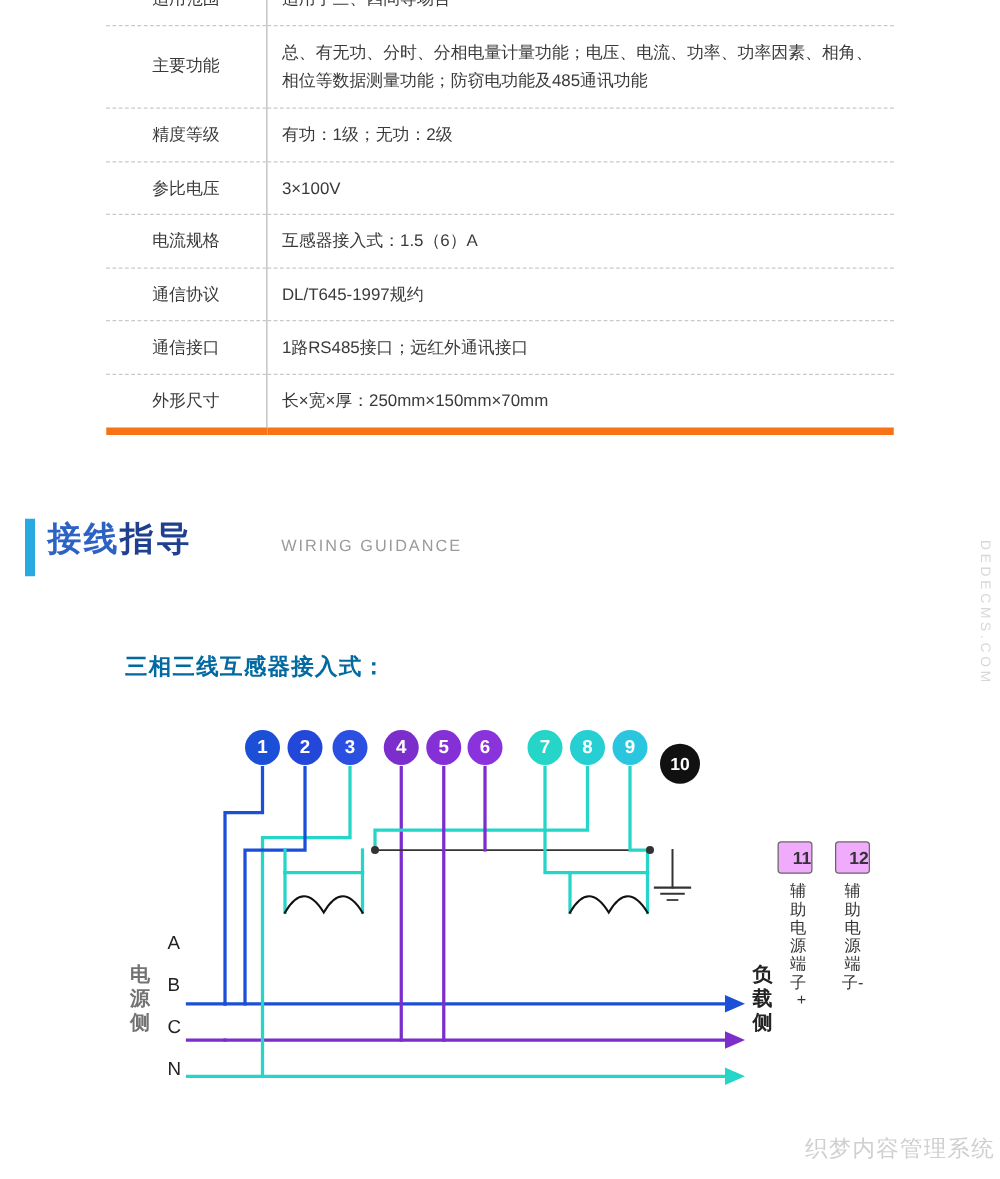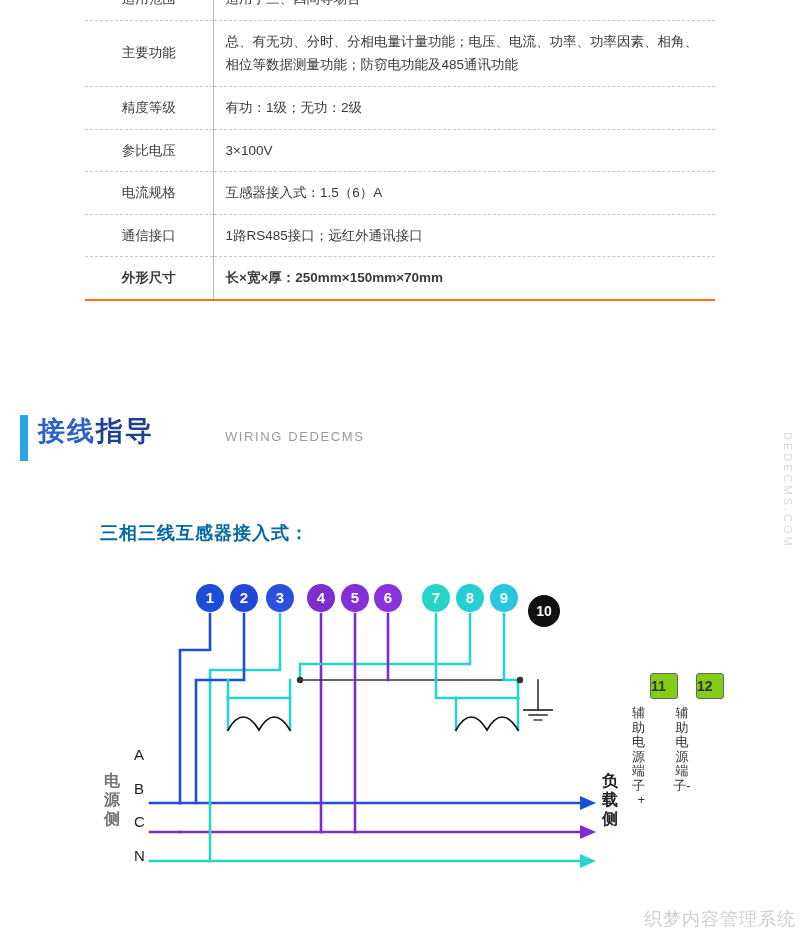--- a/index.html
+++ b/index.html
@@ -25,21 +25,21 @@
     border-collapse: collapse;
     font-size: 13.5px;
     color: #3a3a3a;
   }
   .spec-table td {
     padding: 9px 12px;
     vertical-align: middle;
     line-height: 1.75;
     border-bottom: 1px dashed #c9c9c9;
   }
-  .spec-table tr:last-child td { border-bottom: 2px solid #f97316; font-weight: bold; }
+  .spec-table tr:last-child td { border-bottom: 6px solid #f97316; }
   .spec-table td.label {
     width: 128px;
     text-align: center;
     border-right: 1px solid #b9b9b9;
     white-space: nowrap;
   }
   .spec-table td.value { }
 
   
   .section-head {
@@ -87,27 +87,26 @@
     text-align: center;
     line-height: 28px;
   }
   .term.big { width: 32px; height: 32px; line-height: 32px; font-size: 14px; }
 
   .aux-box {
     position: absolute;
     width: 28px; height: 26px;
     border: 1px solid #666;
     border-radius: 3px;
-    text-align: left;
+    text-align: right;
     line-height: 24px;
     font-size: 14px;
     font-weight: bold;
     color: #333;
-    background: #84cc16;
-    margin-left: 28px;
+    background: #f0abfc;
   }
   .aux-label {
     position: absolute;
     width: 18px;
     font-size: 13px;
     line-height: 1.12;
     color: #333;
     text-align: center;
     letter-spacing: 0;
   }
@@ -163,36 +162,40 @@
       </tr>
       <tr>
         <td class="label">参比电压</td>
         <td class="value">3×100V</td>
       </tr>
       <tr>
         <td class="label">电流规格</td>
         <td class="value">互感器接入式：1.5（6）A</td>
       </tr>
       <tr>
+        <td class="label">通信协议</td>
+        <td class="value">DL/T645-1997规约</td>
+      </tr>
+      <tr>
         <td class="label">通信接口</td>
         <td class="value">1路RS485接口；远红外通讯接口</td>
       </tr>
       <tr>
         <td class="label">外形尺寸</td>
         <td class="value">长×宽×厚：250mm×150mm×70mm</td>
       </tr>
     </tbody>
   </table>
 
   <div class="section-head">
     <div class="bar"></div>
     <div class="cnwrap">
       <span class="cn1">接线</span><span class="cn2">指导</span>
     </div>
-    <div class="en">WIRING DEDECMS</div>
+    <div class="en">WIRING GUIDANCE</div>
   </div>
 
   <div class="diagram-title">三相三线互感器接入式：</div>
 
   <div id="diagram">
 
     <svg width="800" height="340" viewBox="0 0 800 340" style="position:absolute;left:0;top:0;">
       <g fill="none" stroke-width="2.6" stroke-linecap="square">
 
         <path d="M 210 54 L 210 90 L 180 90 L 180 243" stroke="#1b4fd8"></path>

